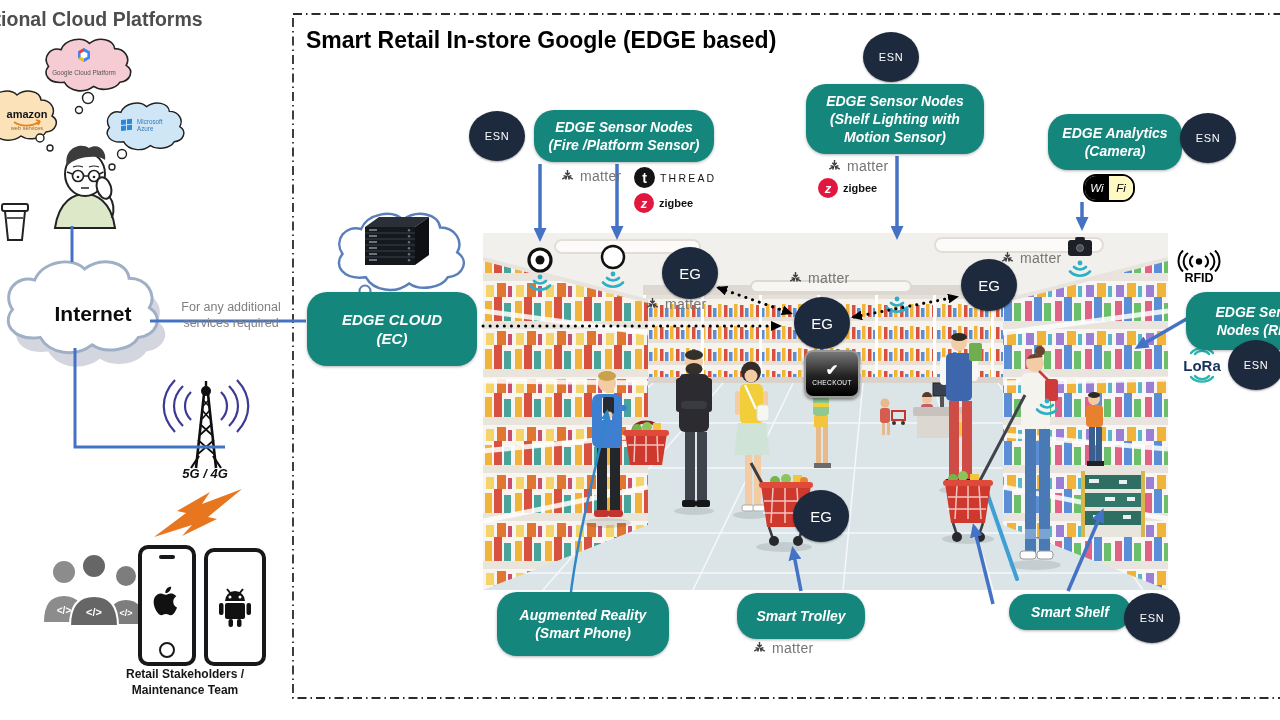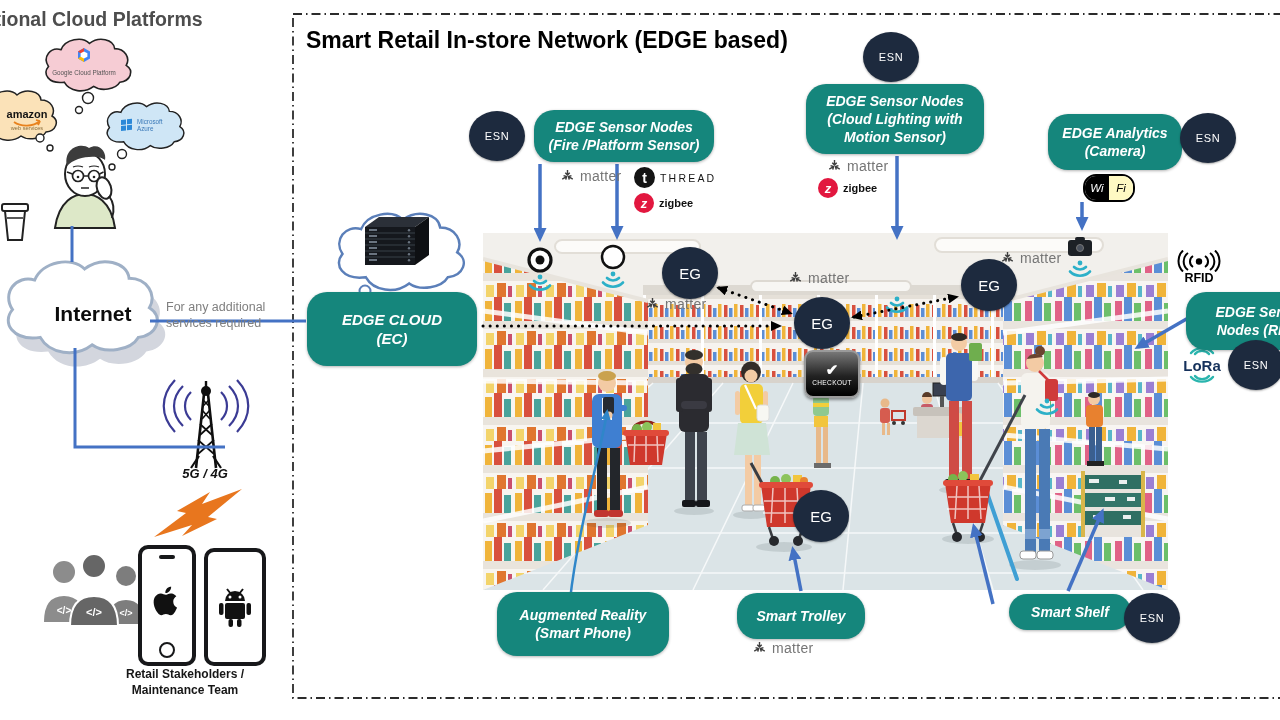--- a/index.html
+++ b/index.html
@@ -42,21 +42,21 @@
   .checkout{position:absolute;width:52px;height:44px;border-radius:9px;z-index:7;
         background:linear-gradient(#777 0%,#222 55%,#000 100%);border:2px solid #9a9a9a;
         color:#fff;display:flex;flex-direction:column;align-items:center;justify-content:center;
         box-shadow:0 2px 3px rgba(0,0,0,.4)}
   .checkout .mark{font-size:15px;font-weight:bold;line-height:1}
   .checkout .lbl{font-size:6.5px;letter-spacing:.4px;margin-top:2px}
   
   .heading{position:absolute;font-weight:bold;font-size:19.5px;color:#4d4d4d;white-space:nowrap;z-index:4}
   .title{position:absolute;font-weight:bold;font-size:23px;color:#000;white-space:nowrap;z-index:7}
   .inet-lbl{position:absolute;font-weight:800;font-size:21px;color:#0c0c0c;text-align:center;z-index:5}
-  .note{position:absolute;color:#7f7f7f;font-size:12.5px;line-height:1.3;text-align:left;z-index:6}
+  .note{position:absolute;color:#7f7f7f;font-size:12.5px;line-height:1.3;text-align:center;z-index:6}
   .tower-lbl{position:absolute;font-weight:bold;font-style:italic;font-size:13px;color:#111;text-align:center;z-index:5}
   .caption{position:absolute;font-weight:bold;font-size:12px;color:#161616;text-align:center;line-height:1.35;z-index:5}
   
   .phone{position:absolute;border:4px solid #17181a;border-radius:10px;background:#fff;z-index:5}
   .phone .slot{position:absolute;left:50%;transform:translateX(-50%);top:6px;width:16px;height:4px;
         border-radius:2px;background:#17181a}
   .phone .home{position:absolute;left:50%;transform:translateX(-50%);bottom:4px;width:12px;height:12px;
         border-radius:50%;border:2px solid #17181a}
 </style>
 </head>
@@ -201,21 +201,21 @@
     <rect x="13.5" y="34" width="4.5" height="8" rx="2" fill="#111"></rect>
     <rect x="22" y="34" width="4.5" height="8" rx="2" fill="#111"></rect>
   </svg>
 </div>
 
 <div class="caption" style="left:95px;top:666px;width:180px">
   <span>Retail Stakeholders /</span><br>
   <span>Maintenance Team</span>
 </div>
 
-<div class="title" style="left:306px;top:27px">Smart Retail In-store Network (EDGE based)</div>
+<div class="title" style="left:306px;top:27px">Smart Retail In-store Google (EDGE based)</div>
 
 <svg class="abs" style="left:483px;top:233px;z-index:1" width="685" height="357" viewBox="0 0 685 357">
   <defs>
     <pattern id="pL" width="30" height="48" patternUnits="userSpaceOnUse">
       <rect width="30" height="48" fill="#f8f5f0"></rect>
         <rect y="40" width="30" height="8" fill="#e9e4dc"></rect>
       <rect x="2" y="20" width="7" height="20" fill="#f0b43a"></rect>
         <rect x="11" y="16" width="8" height="24" fill="#d8503e"></rect>
       <rect x="21" y="22" width="7" height="18" fill="#49a39b"></rect>
         <rect x="3" y="4" width="8" height="12" fill="#f3d46a"></rect>
@@ -549,21 +549,21 @@
     <path d="M854,317 L956,297" marker-start="url(#mk)" marker-end="url(#mk)"></path>
   </g>
 </svg>
 
 <div class="tbox" style="left:534px;top:110px;width:180px;height:52px">
   <span>EDGE Sensor Nodes</span>
   <span>(Fire /Platform Sensor)</span>
 </div>
 <div class="tbox" style="left:806px;top:84px;width:178px;height:70px">
   <span>EDGE Sensor Nodes</span>
-  <span>(Cloud Lighting with</span>
+  <span>(Shelf Lighting with</span>
   <span>Motion Sensor)</span>
 </div>
 <div class="tbox" style="left:1048px;top:114px;width:134px;height:56px">
   <span>EDGE Analytics</span>
   <span>(Camera)</span>
 </div>
 <div class="tbox" style="left:307px;top:292px;width:170px;height:74px;font-size:15px">
   <span>EDGE CLOUD</span>
   <span>(EC)</span>
 </div>

